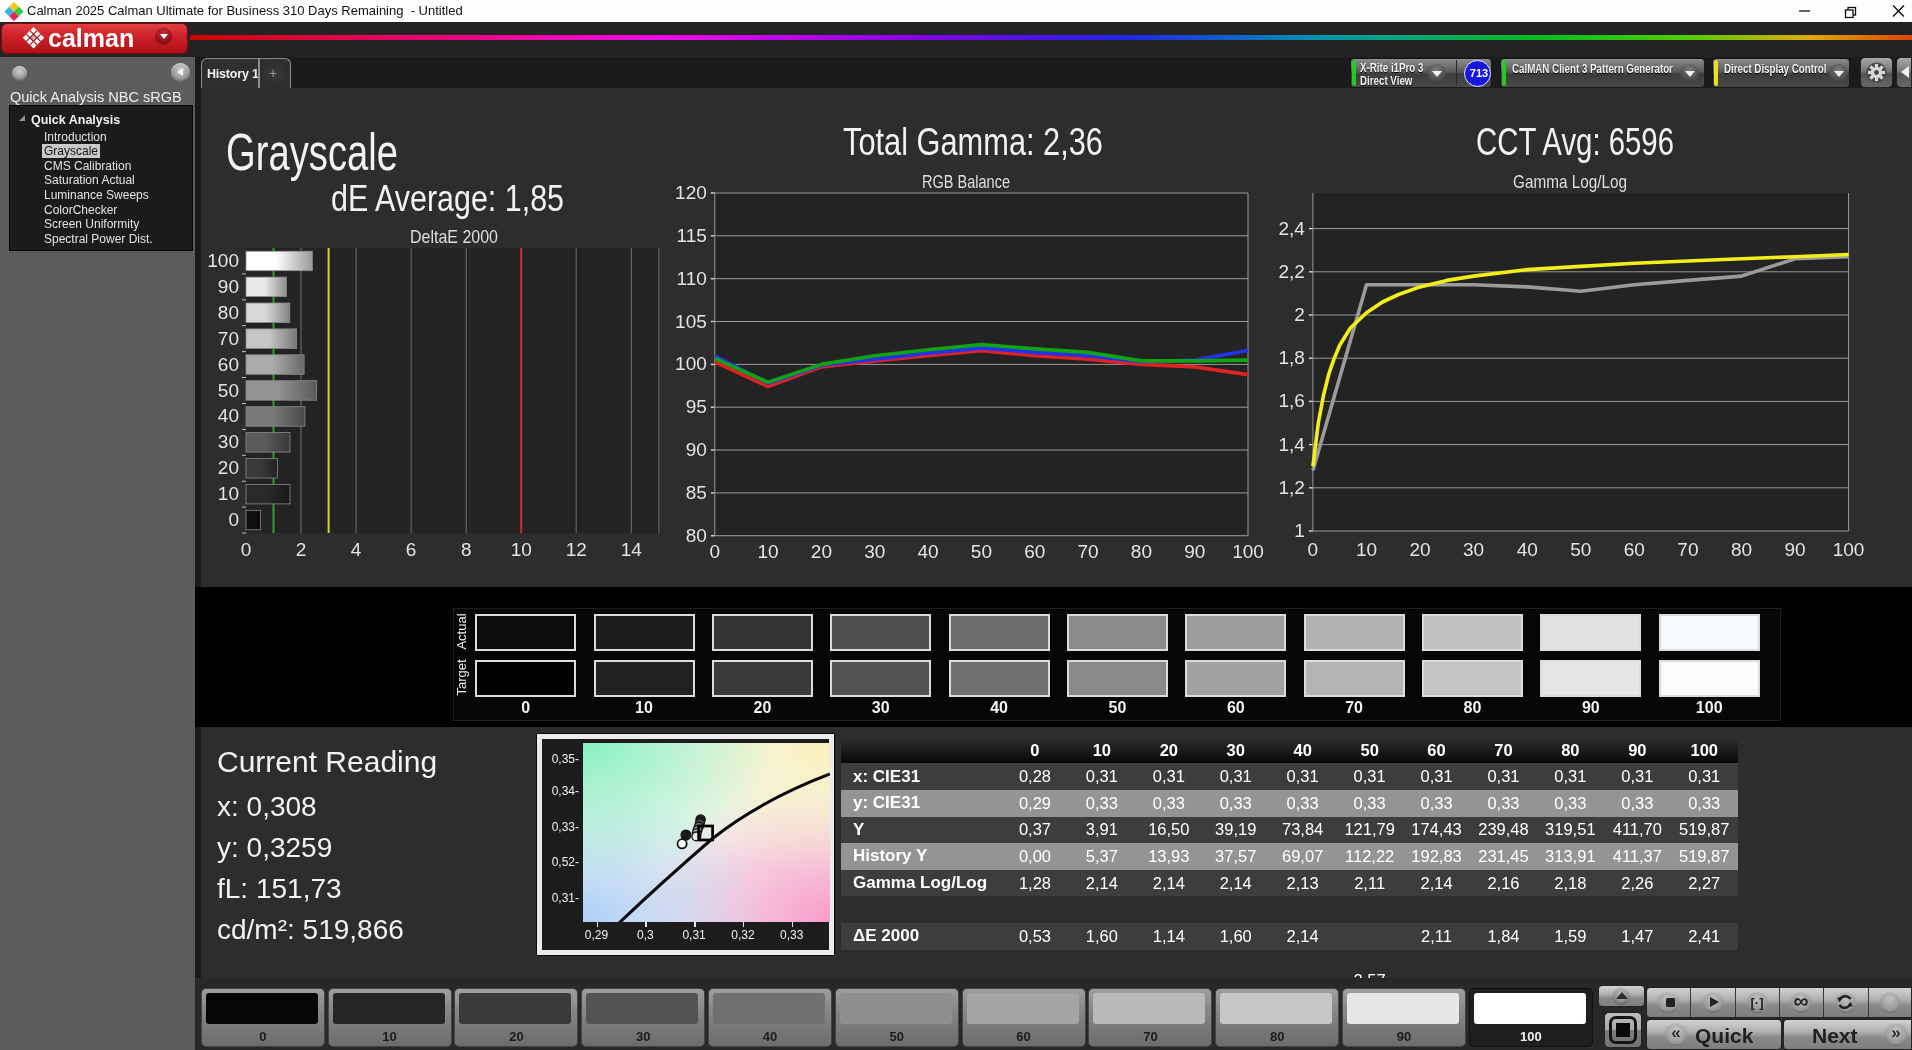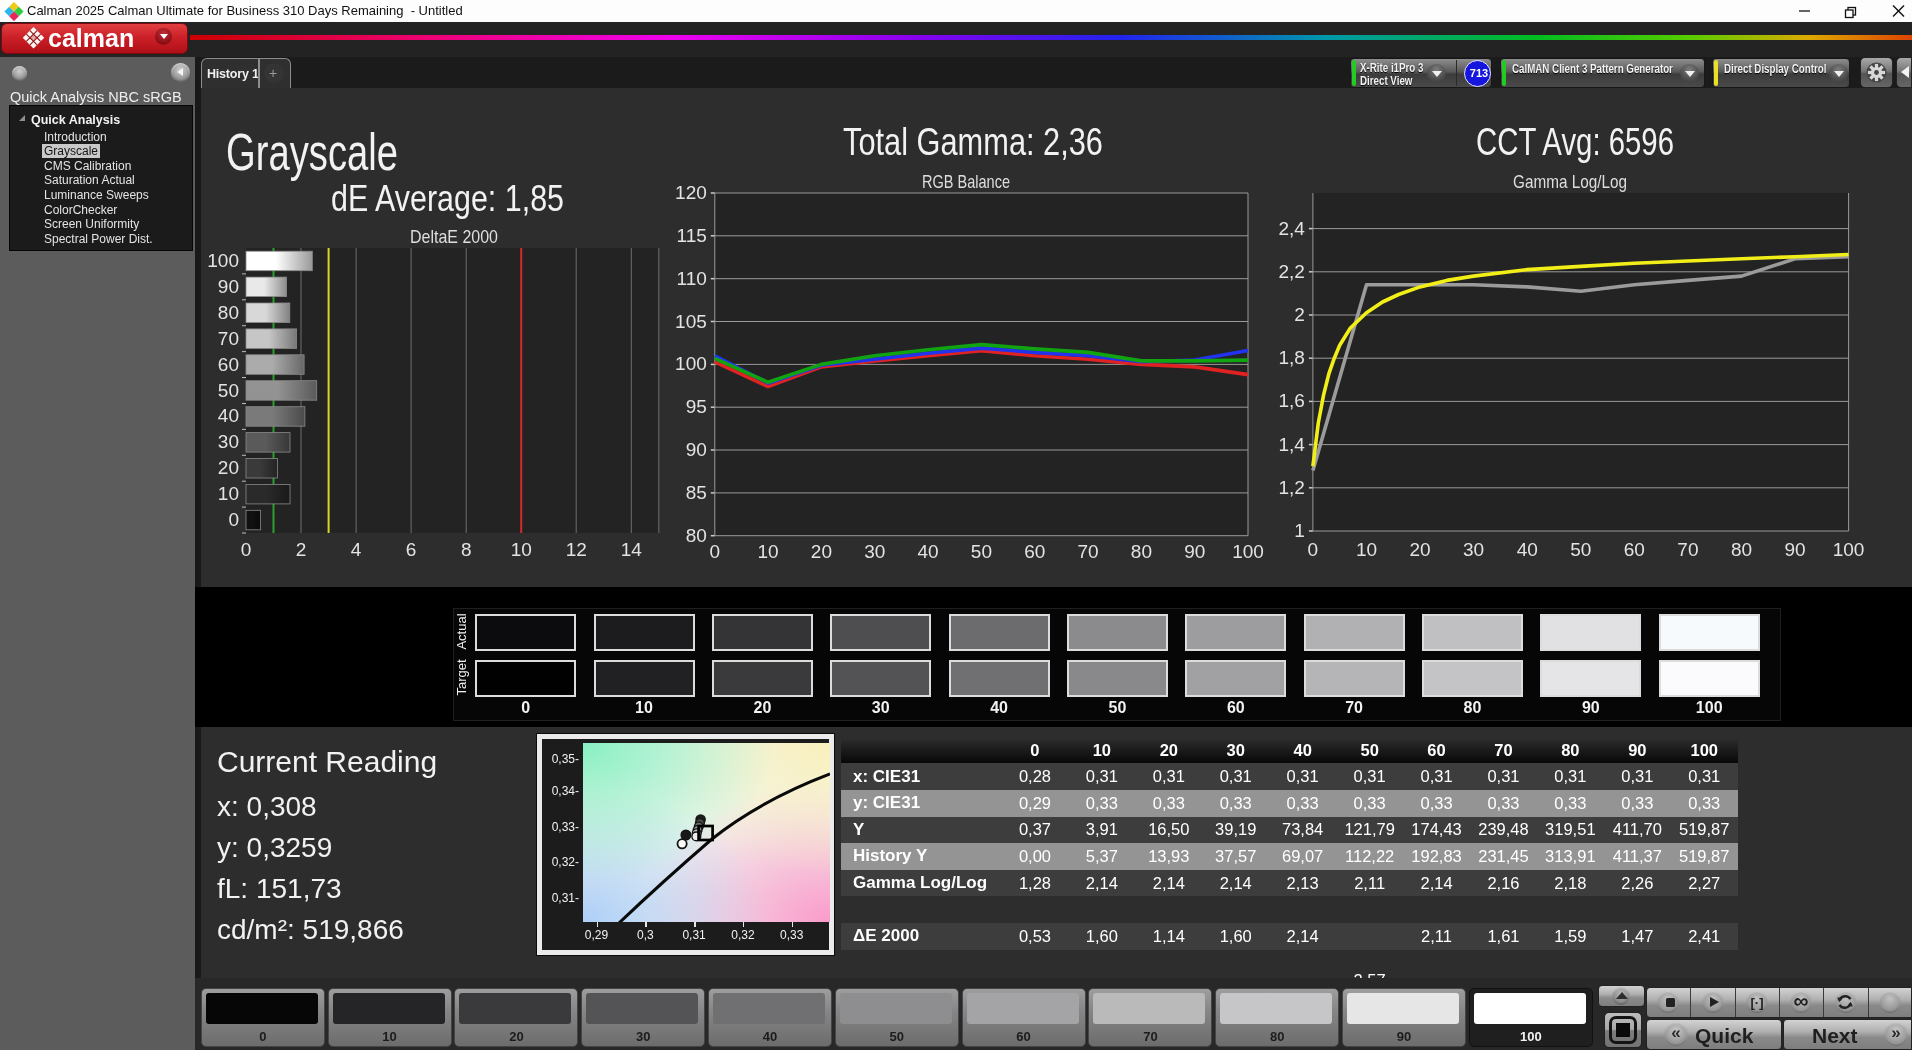--- a/index.html
+++ b/index.html
@@ -388,21 +388,21 @@
 <div class="abs" id="cie"></div>
 <div class="abs" id="cieplot" style="background:
 radial-gradient(farthest-side at 0% 0%, rgba(130,240,192,0.95), rgba(130,240,192,0) 78%),
 radial-gradient(farthest-side at 100% 0%, rgba(250,240,185,0.95), rgba(250,240,185,0) 75%),
 radial-gradient(farthest-side at 0% 100%, rgba(170,205,248,0.95), rgba(170,205,248,0) 75%),
 radial-gradient(farthest-side at 100% 100%, rgba(250,150,200,0.95), rgba(250,150,200,0) 78%),
 #f2f5ef;"></div>
 <div class="cielab" style="left:543px;top:751.6px;width:36px;text-align:right;">0,35-</div>
 <div class="cielab" style="left:543px;top:783.9px;width:36px;text-align:right;">0,34-</div>
 <div class="cielab" style="left:543px;top:819.6px;width:36px;text-align:right;">0,33-</div>
-<div class="cielab" style="left:543px;top:855.3px;width:36px;text-align:right;">0,32-</div>
+<div class="cielab" style="left:543px;top:855.3px;width:36px;text-align:right;">0,52-</div>
 <div class="cielab" style="left:543px;top:891.0px;width:36px;text-align:right;">0,31-</div>
 <div class="cielab" style="left:576.5px;top:928px;width:40px;text-align:center;">0,29</div>
 <div class="cielab" style="left:625.3px;top:928px;width:40px;text-align:center;">0,3</div>
 <div class="cielab" style="left:674.1px;top:928px;width:40px;text-align:center;">0,31</div>
 <div class="cielab" style="left:722.9px;top:928px;width:40px;text-align:center;">0,32</div>
 <div class="cielab" style="left:771.7px;top:928px;width:40px;text-align:center;">0,33</div>
 <div class="abs" style="left:596.5px;top:922px;width:1.5px;height:5px;background:#e8e8e8;"></div>
 <div class="abs" style="left:645.3px;top:922px;width:1.5px;height:5px;background:#e8e8e8;"></div>
 <div class="abs" style="left:694.1px;top:922px;width:1.5px;height:5px;background:#e8e8e8;"></div>
 <div class="abs" style="left:742.9px;top:922px;width:1.5px;height:5px;background:#e8e8e8;"></div>
@@ -507,21 +507,21 @@
       </div>
       <div class="trow" style="top:186.0px;background:#3d3d3d;">
         <div class="tlab2">ΔE 2000</div>
         <div class="tcell" style="left:160.5px;width:66.9px;">0,53</div>
         <div class="tcell" style="left:227.4px;width:66.9px;">1,60</div>
         <div class="tcell" style="left:294.4px;width:66.9px;">1,14</div>
         <div class="tcell" style="left:361.3px;width:66.9px;">1,60</div>
         <div class="tcell" style="left:428.2px;width:66.9px;">2,14</div>
         <div class="tcell" style="left:495.2px;width:66.9px;margin-top:44px;">2,57</div>
         <div class="tcell" style="left:562.1px;width:66.9px;">2,11</div>
-        <div class="tcell" style="left:629.0px;width:66.9px;">1,61</div>
+        <div class="tcell" style="left:629.0px;width:66.9px;">1,84</div>
         <div class="tcell" style="left:695.9px;width:66.9px;">1,59</div>
         <div class="tcell" style="left:762.9px;width:66.9px;">1,47</div>
         <div class="tcell" style="left:829.8px;width:66.9px;">2,41</div>
       </div>
     </div>
 <div class="abs" id="bottombar"></div>
 <div class="patch" style="left:200.8px;"></div>
 <div class="abs pswatch" style="left:205.8px;top:993px;background:#060606;"></div>
 <div class="abs plab" style="left:201.8px;top:1029px;">0</div>
 <div class="patch" style="left:327.6px;"></div>

